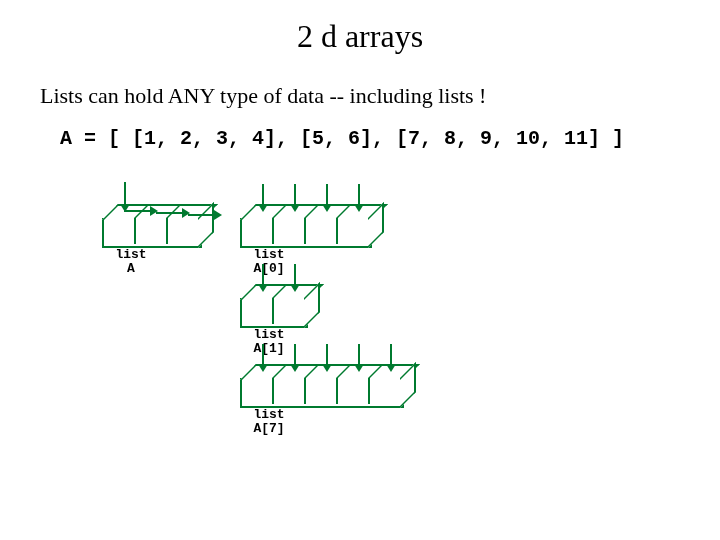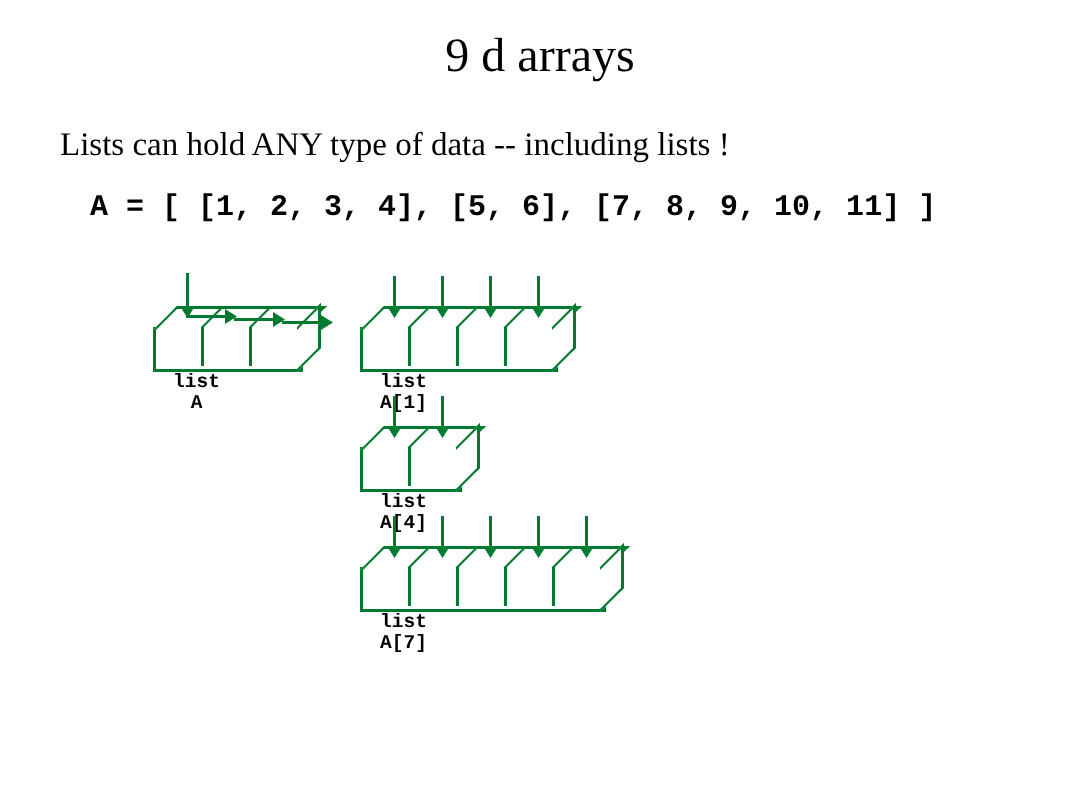--- a/index.html
+++ b/index.html
@@ -17,37 +17,37 @@
   .arrow{position:absolute}
   .arrow .stem{position:absolute;left:4px;top:0;width:2px;background:#007a2f}
   .arrow .head{position:absolute;left:0;width:0;height:0;border-left:5px solid transparent;border-right:5px solid transparent;border-top:8px solid #007a2f}
   .harrow{position:absolute}
   .harrow .stem{position:absolute;left:0;top:4px;height:2px;background:#007a2f}
   .harrow .head{position:absolute;top:0;width:0;height:0;border-top:5px solid transparent;border-bottom:5px solid transparent;border-left:8px solid #007a2f}
 </style>
 </head>
 <body>
 
-<div class="title">9 d arrays</div>
+<div class="title">2 d arrays</div>
 <div class="subtitle">Lists can hold ANY type of data -- including lists !</div>
 <div class="codeline">A = [ [1, 2, 3, 4], [5, 6], [7, 8, 9, 10, 11] ]</div>
 
 <div class="stage" id="stage">
 
   <div class="lbl" id="lblA" style="left: 46px; top: 84px; width: 50px;">
     <span>list</span><br>
     <span>A</span>
   </div>
   <div class="lbl" id="lblA0" style="left: 184px; top: 84px; width: 50px;">
     <span>list</span><br>
-    <span>A[1]</span>
+    <span>A[0]</span>
   </div>
   <div class="lbl" id="lblA1" style="left: 184px; top: 164px; width: 50px;">
     <span>list</span><br>
-    <span>A[4]</span>
+    <span>A[1]</span>
   </div>
   <div class="lbl" id="lblA2" style="left: 184px; top: 244px; width: 50px;">
     <span>list</span><br>
     <span>A[7]</span>
   </div>
 
 <div class="box3d" style="left: 42px; top: 40px;">
       <div class="face" style="width: 96px;"></div>
       <div class="top" style="width: 96px;"></div>
       <div class="side" style="left: 96px;"></div>

